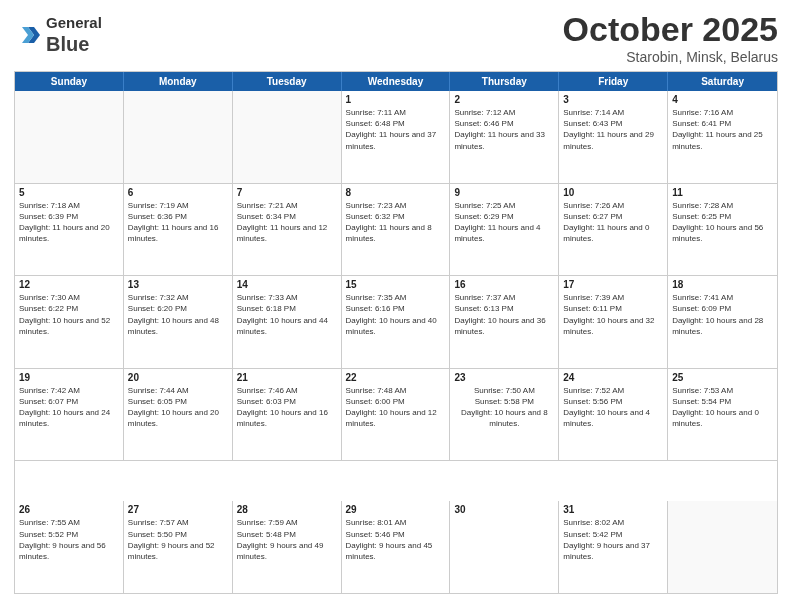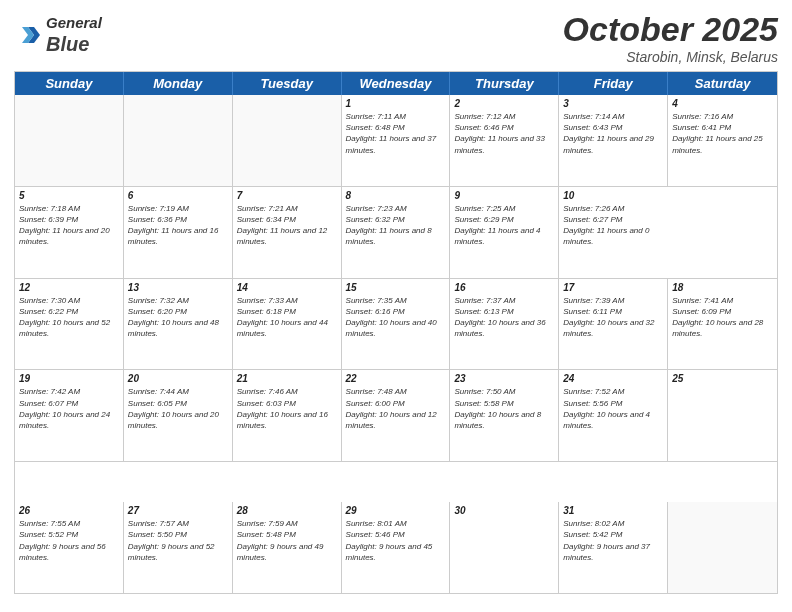--- a/index.html
+++ b/index.html
@@ -9,21 +9,20 @@
       width: 792px;
       height: 612px;
       overflow: hidden;
     }
     .page {
       width: 792px;
       height: 604px;
       padding: 10px 14px;
       display: flex;
       flex-direction: column;
-      font-style: italic;
     }
     .header {
       display: flex;
       justify-content: space-between;
       align-items: flex-start;
       margin-bottom: 6px;
     }
     .logo {
       display: flex;
       align-items: center;
@@ -52,21 +51,21 @@
       flex-direction: column;
       border: 1px solid #ccc;
     }
     .cal-header {
       display: grid;
       grid-template-columns: repeat(7, 1fr);
       background: #1a5fa8;
     }
     .cal-header-cell {
       color: #fff;
-      font-size: 13px;
+      font-size: 10px;
       font-weight: bold;
       text-align: center;
       padding: 4px 2px;
       border-right: 1px solid #3a7fc8;
     }
     .cal-header-cell:last-child { border-right: none; }
     .cal-body {
       flex: 1;
       display: flex;
       flex-direction: column;
@@ -192,20 +191,26 @@
             <div class="cell-info" style="white-space: pre-line;">Sunrise: 7:25 AM
 Sunset: 6:29 PM
 Daylight: 11 hours and 4 minutes.</div>
           </div>
           <div class="cal-cell">
             <div class="cell-date">10</div>
             <div class="cell-info" style="white-space: pre-line;">Sunrise: 7:26 AM
 Sunset: 6:27 PM
 Daylight: 11 hours and 0 minutes.</div>
           </div>
+          <div class="cal-cell">
+            <div class="cell-date">11</div>
+            <div class="cell-info" style="white-space: pre-line;">Sunrise: 7:28 AM
+Sunset: 6:25 PM
+Daylight: 10 hours and 56 minutes.</div>
+          </div>
         </div>
         <div class="cal-row">
           <div class="cal-cell">
             <div class="cell-date">12</div>
             <div class="cell-info" style="white-space: pre-line;">Sunrise: 7:30 AM
 Sunset: 6:22 PM
 Daylight: 10 hours and 52 minutes.</div>
           </div>
           <div class="cal-cell">
             <div class="cell-date">13</div>
@@ -264,32 +269,35 @@
 Daylight: 10 hours and 16 minutes.</div>
           </div>
           <div class="cal-cell">
             <div class="cell-date">22</div>
             <div class="cell-info" style="white-space: pre-line;">Sunrise: 7:48 AM
 Sunset: 6:00 PM
 Daylight: 10 hours and 12 minutes.</div>
           </div>
           <div class="cal-cell">
             <div class="cell-date">23</div>
-            <div class="cell-info" style="white-space: pre-line;">Sunrise: 7:50 AM
+            <div class="cell-info" style="white-space: pre-line; text-align: center;">Sunrise: 7:50 AM
 Sunset: 5:58 PM
 Daylight: 10 hours and 8 minutes.</div>
           </div>
           <div class="cal-cell">
             <div class="cell-date">24</div>
             <div class="cell-info" style="white-space: pre-line;">Sunrise: 7:52 AM
 Sunset: 5:56 PM
 Daylight: 10 hours and 4 minutes.</div>
           </div>
           <div class="cal-cell">
             <div class="cell-date">25</div>
+            <div class="cell-info" style="white-space: pre-line;">Sunrise: 7:53 AM
+Sunset: 5:54 PM
+Daylight: 10 hours and 0 minutes.</div>
           </div>
         </div>
         <div class="cal-row">
           <div class="cal-cell">
             <div class="cell-date">26</div>
             <div class="cell-info" style="white-space: pre-line;">Sunrise: 7:55 AM
 Sunset: 5:52 PM
 Daylight: 9 hours and 56 minutes.</div>
           </div>
           <div class="cal-cell">

